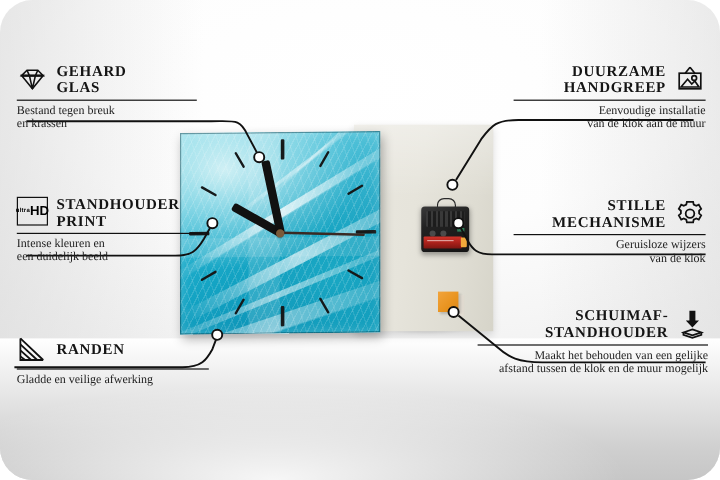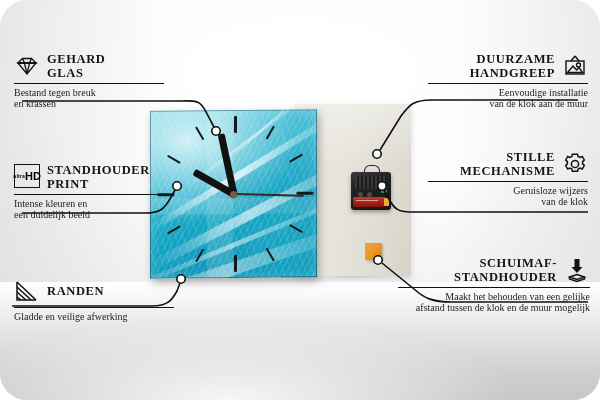--- a/index.html
+++ b/index.html
@@ -298,21 +298,21 @@
           <path d="M5.5,19.5 L11,13 L14.5,17 L17,14.5 L20.5,19.5 Z" fill="none"></path>
           <circle cx="16.5" cy="12" r="2"></circle>
         </svg>
       </span>
     </div>
     <div class="rule"></div>
     <div class="c-desc r-align">Eenvoudige installatie</div>
     <div class="c-desc r-align">van de klok aan de muur</div>
   </div>
 
-  <div class="callout" style="right:12px;top:150px;width:160px;">
+  <div class="callout" style="right:12px;top:164px;width:160px;">
     <div class="head right">
       <div class="r-align">
         <div class="c-title">STILLE</div>
         <div class="c-title">MECHANISME</div>
       </div>
       <span class="ico">
         <svg viewBox="0 0 26 26" width="26" height="26" fill="none" stroke="#111" stroke-width="1.5">
           <path d="M10.4,3.2 h5.2 l.5,2.3 2.1,1.0 2.1,-1.0 2.0,3.5 -1.7,1.6 0,2.3 1.7,1.6 -2.0,3.5 -2.1,-1.0 -2.1,1.0 -.5,2.3 h-5.2 l-.5,-2.3 -2.1,-1.0 -2.1,1.0 -2.0,-3.5 1.7,-1.6 0,-2.3 -1.7,-1.6 2.0,-3.5 2.1,1.0 2.1,-1.0 Z"></path>
           <circle cx="13" cy="13" r="3.6"></circle>
         </svg>

